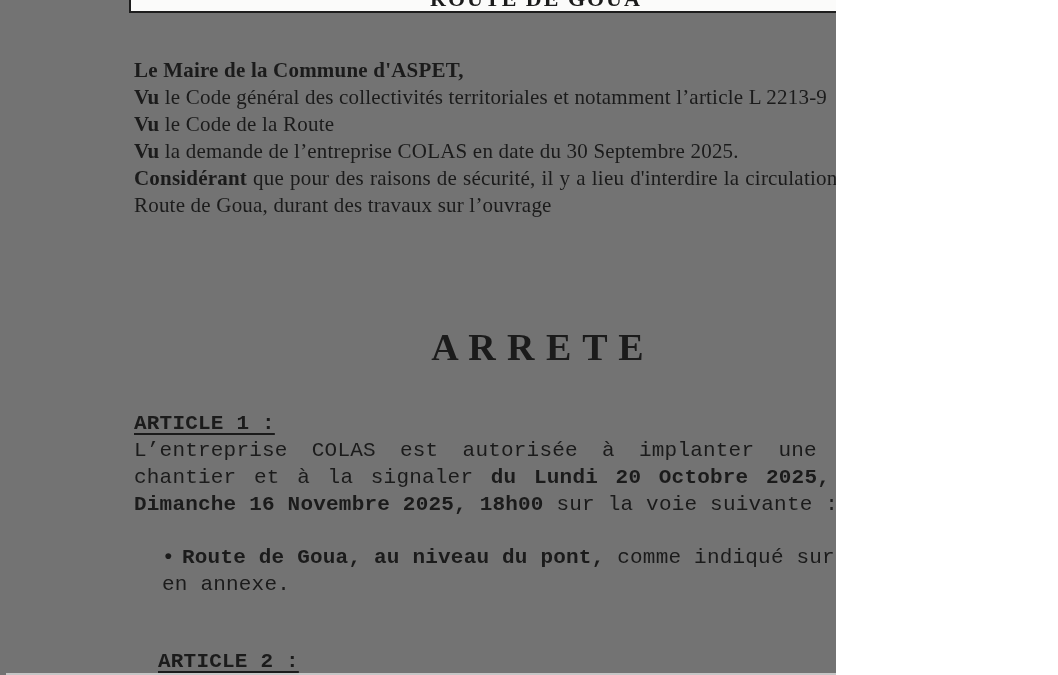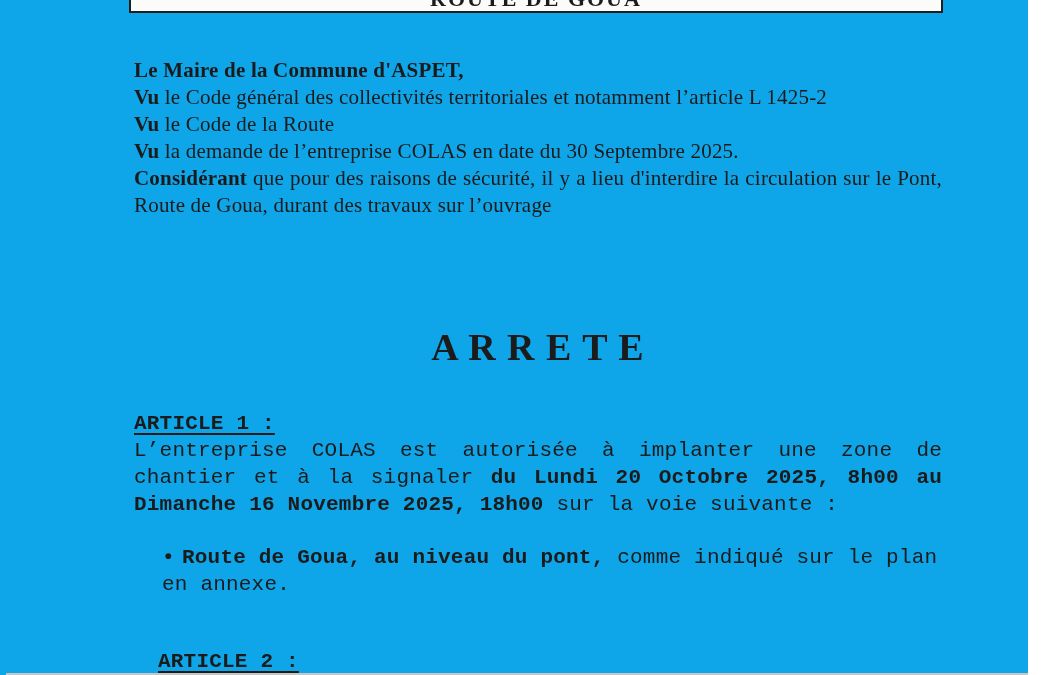--- a/index.html
+++ b/index.html
@@ -2,23 +2,23 @@
 <html lang="fr"><head>
 <meta charset="utf-8">
 <style>
   html, body {
     margin: 0;
     padding: 0;
     background: #ffffff;
   }
   .page {
     position: relative;
-    width: 1028px;
+    width: 836px;
     height: 675px;
-    background: #0ea5e9;
+    background: #737373;
     overflow: hidden;
     font-family: "Liberation Serif", "DejaVu Serif", serif;
     color: #1b1b1b;
     letter-spacing: 0.2px;
   }
 
   
   .header-box {
     position: absolute;
     box-sizing: border-box;
@@ -121,21 +121,21 @@
 <body>
 
 <div class="page">
 
   <div class="header-box">
     <div class="header-title">ROUTE DE GOUA</div>
   </div>
 
   <div class="preamble">
       <p><span class="bold">Le Maire de la Commune d'ASPET,</span></p>
-      <p><span class="bold">Vu</span><span> le Code général des collectivités territoriales et notamment l’article L 1425-2</span></p>
+      <p><span class="bold">Vu</span><span> le Code général des collectivités territoriales et notamment l’article L 2213-9</span></p>
       <p><span class="bold">Vu</span><span> le Code de la Route</span></p>
       <p><span class="bold">Vu</span><span> la demande de l’entreprise COLAS en date du 30 Septembre 2025.</span></p>
       <p><span class="bold">Considérant</span><span> que pour des raisons de sécurité, il y a lieu d'interdire la circulation sur le Pont, Route de Goua, durant des travaux sur l’ouvrage</span></p>
     </div>
 
   <div class="decree-title">A R R E T E</div>
 
   <div class="articles">
       <section class="article">
         <div class="art-heading"><span class="underl">ARTICLE 1 :</span></div>

